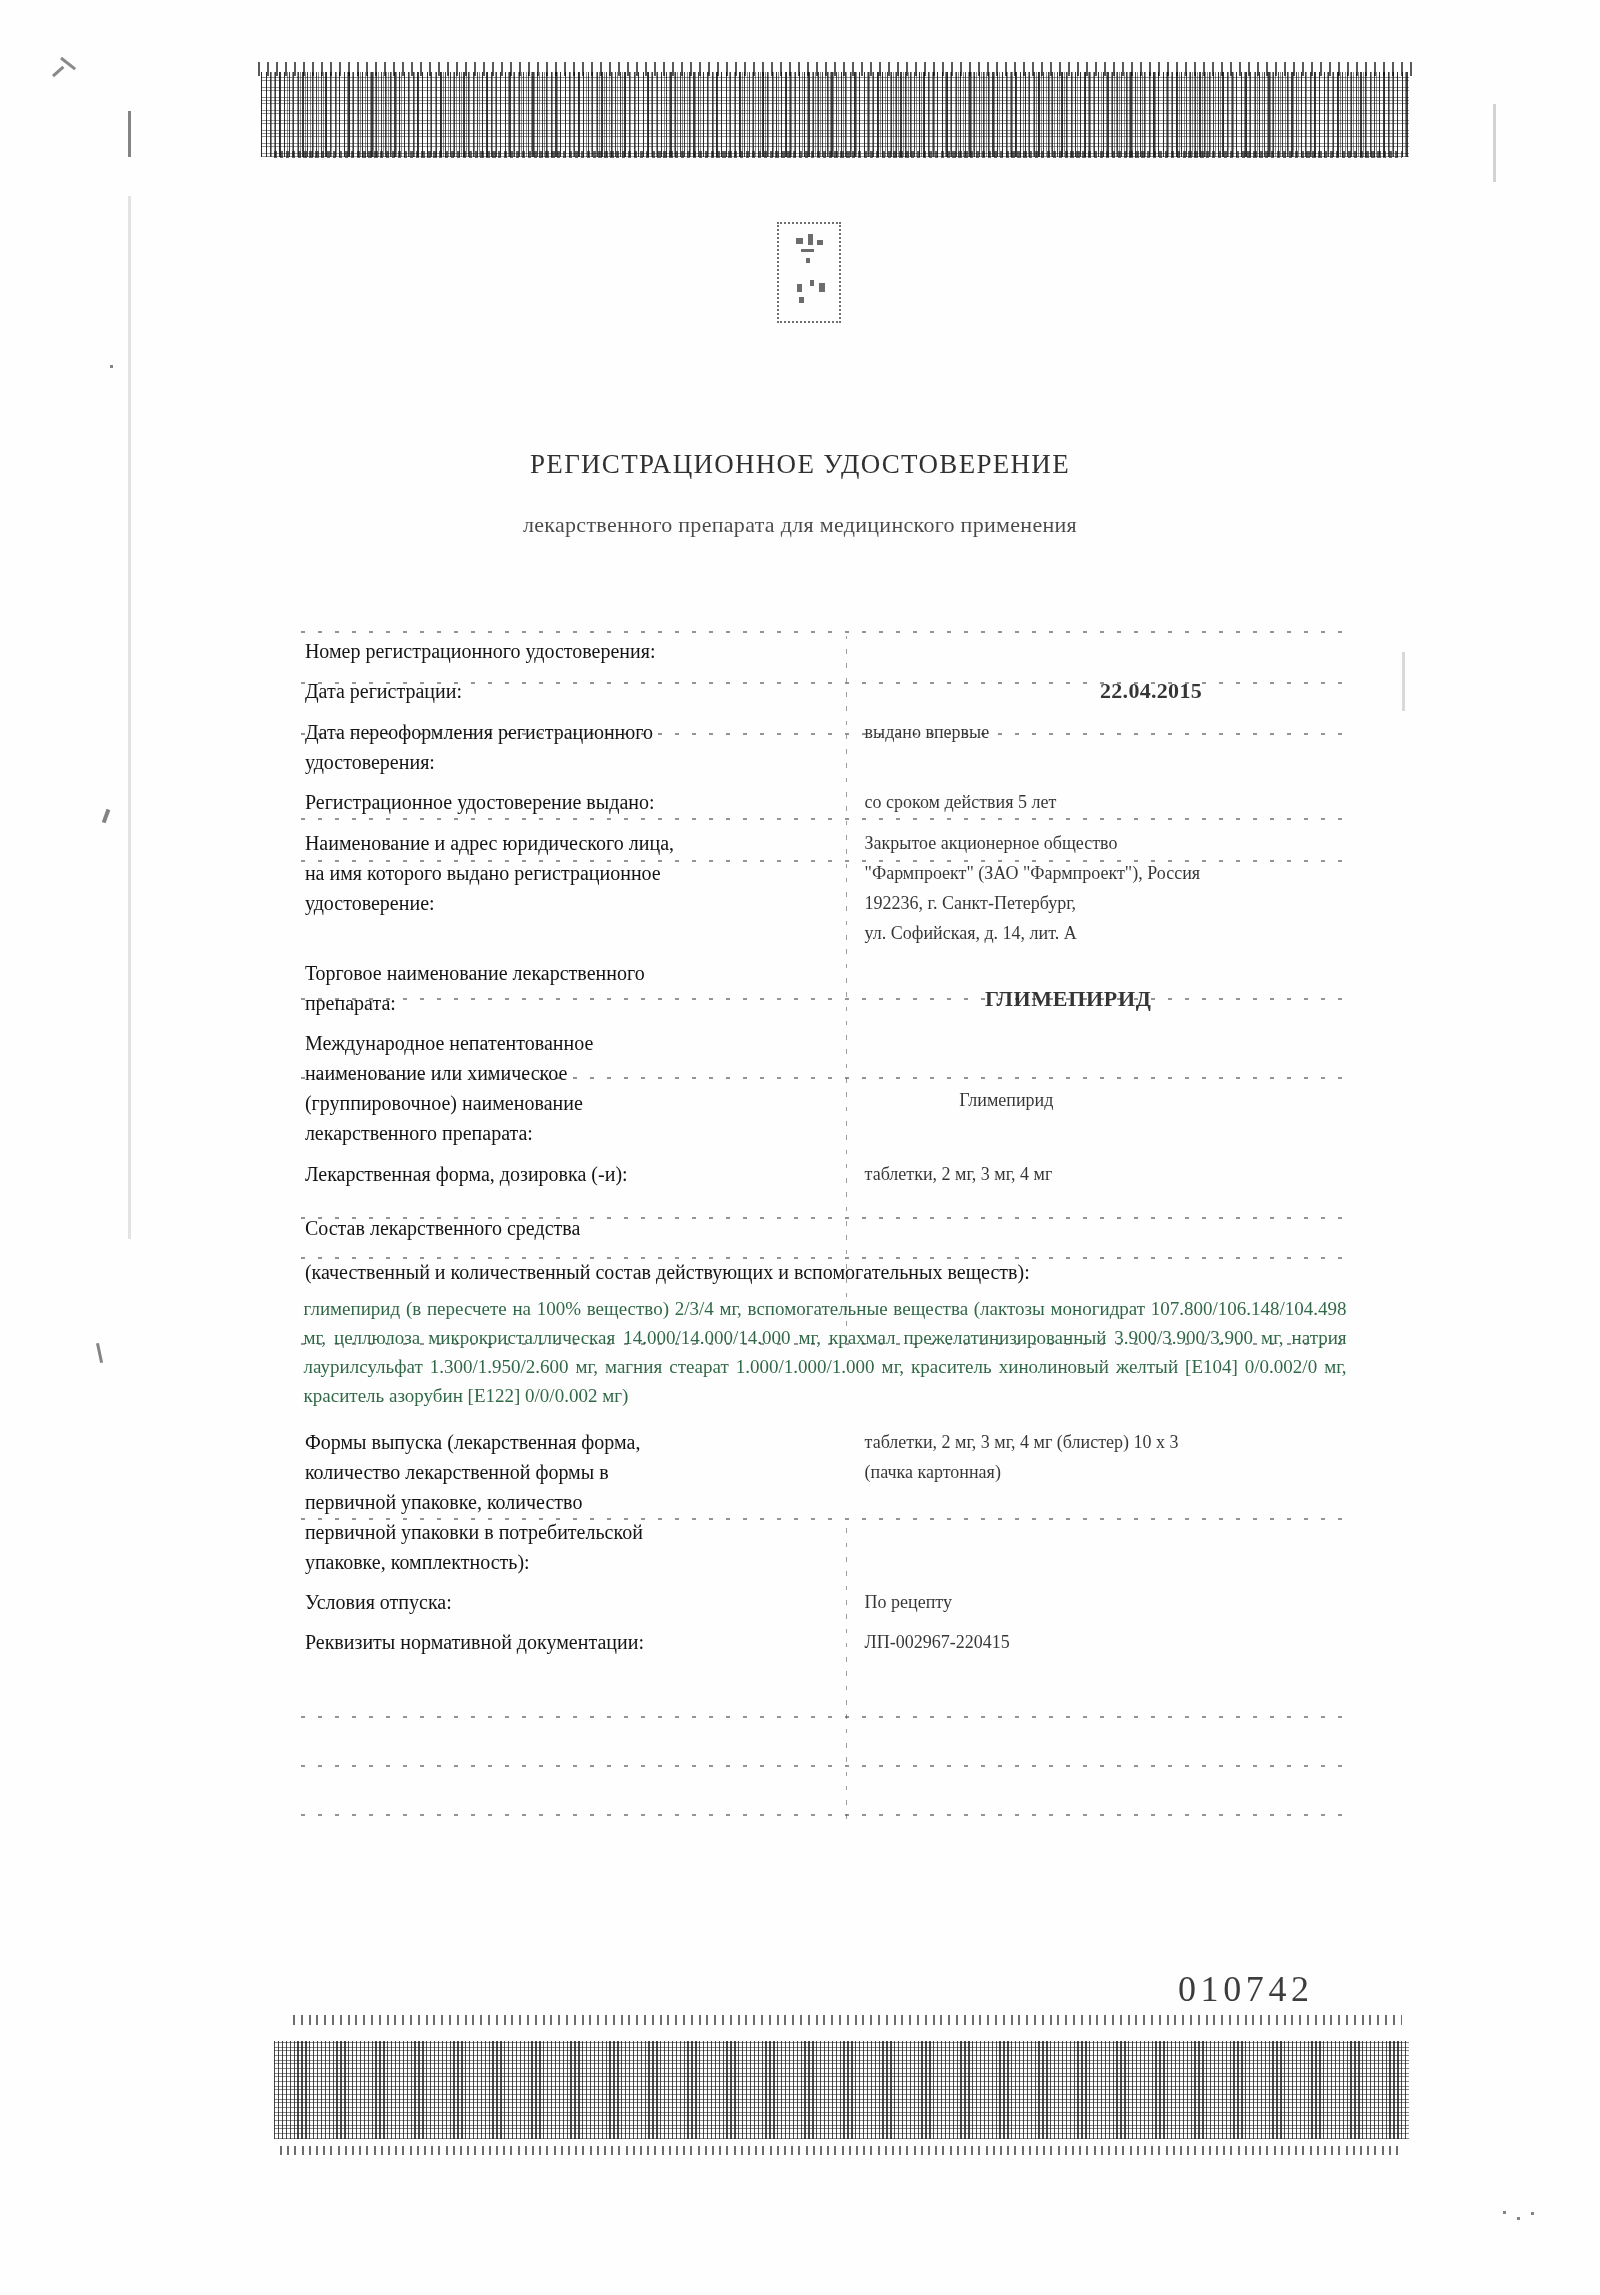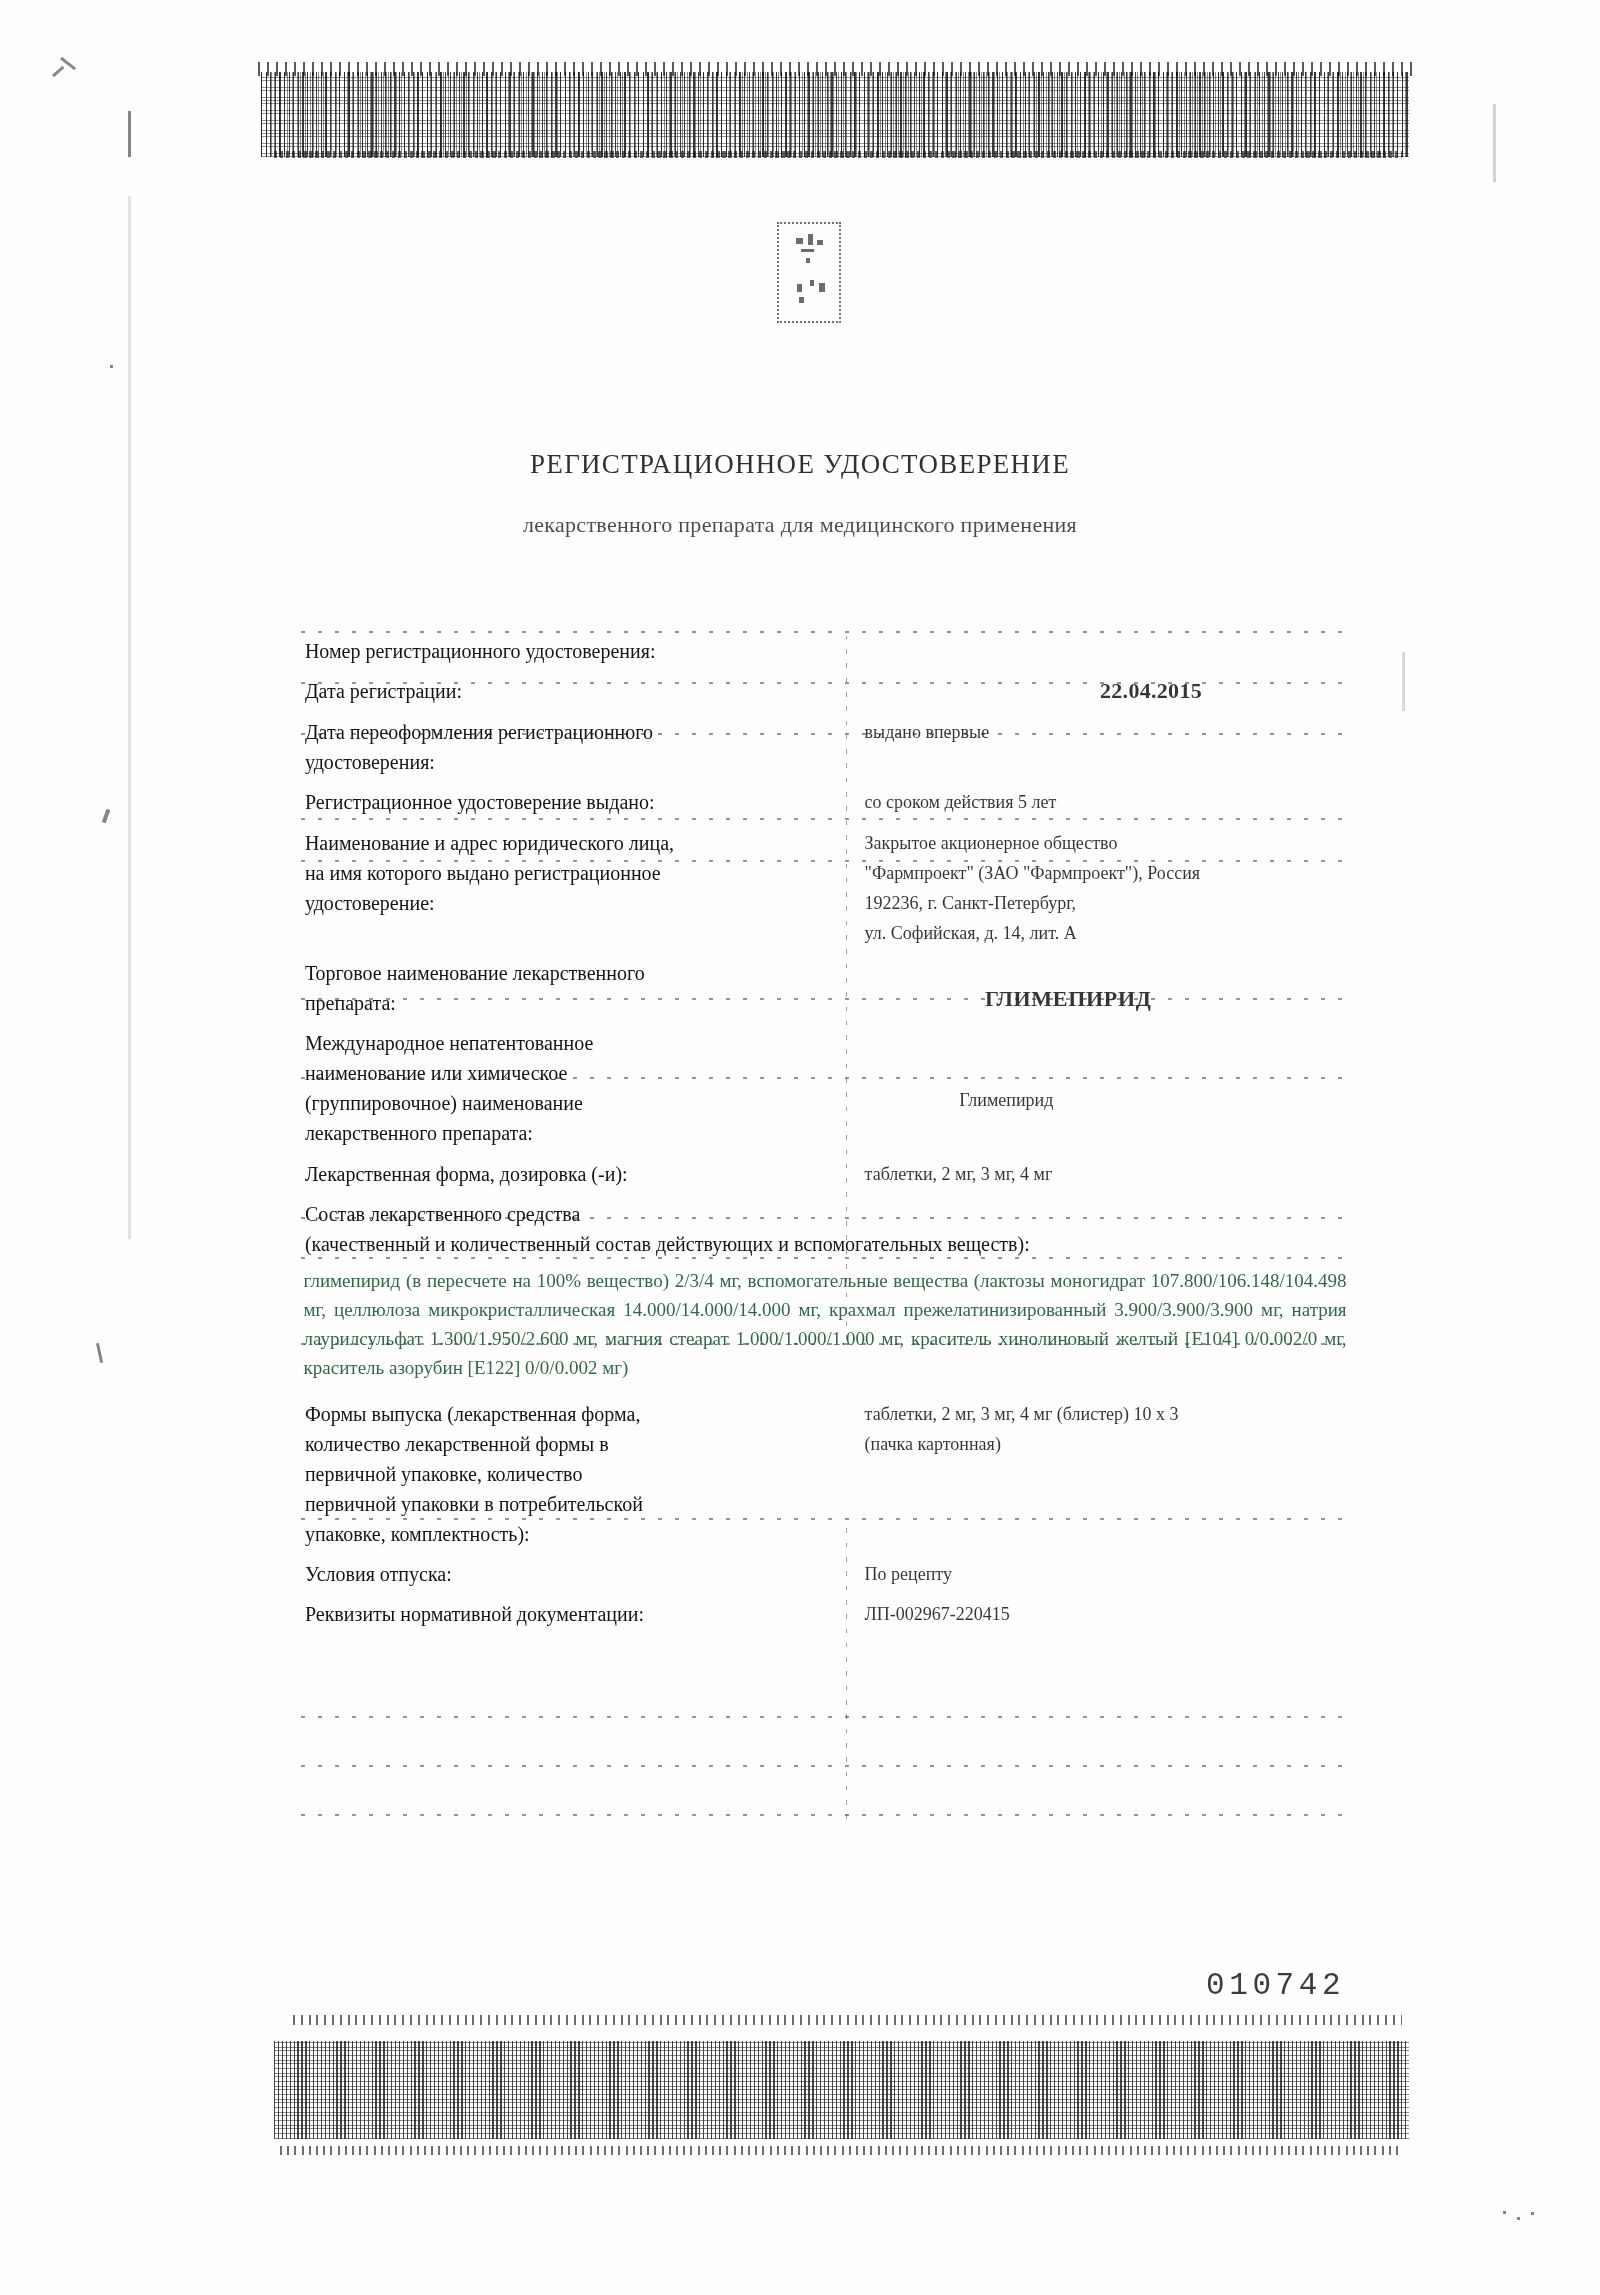--- a/index.html
+++ b/index.html
@@ -130,34 +130,34 @@
   }
   .val.num {
     font-size:22px; font-weight:bold; text-align:right; padding-right:142px;
     letter-spacing:0.3px;
   }
   .val.center-w { text-align:center; padding-right:196px; }
 
   .r-sp { height:10.4px; }
 
   .compo-head {
-    font-size:20px; line-height:30px; color:#141414; padding-left:3.9px;
+    font-size:20px; line-height:30px; color:#141414; padding-left:3.9px;margin-top:14px;
   }
   .compo-body {
     font-size:19px; line-height:29px; color:#14532d;
     padding-left:2.6px; padding-top:6.5px; width:1043px;
     opacity:.88;
     text-align:justify;
   }
 
   .footer-num {
     position:antialiased;
-    position:absolute; left:1206px; top:1968px;
-    font-size:31px; letter-spacing:4.6px; color:#1b1b1b;
-    font-family:Liberation Mono, monospace;
+    position:absolute; left:1178px; top:1968px;
+    font-size:36px; letter-spacing:4.6px; color:#1b1b1b;
+    font-family:Liberation Serif, serif;
     opacity:.85;
   }
 
   
   .speck { position:absolute; background:rgba(50,50,50,.6); }
 </style>
 </head>
 <body>
 
 <div class="page">

